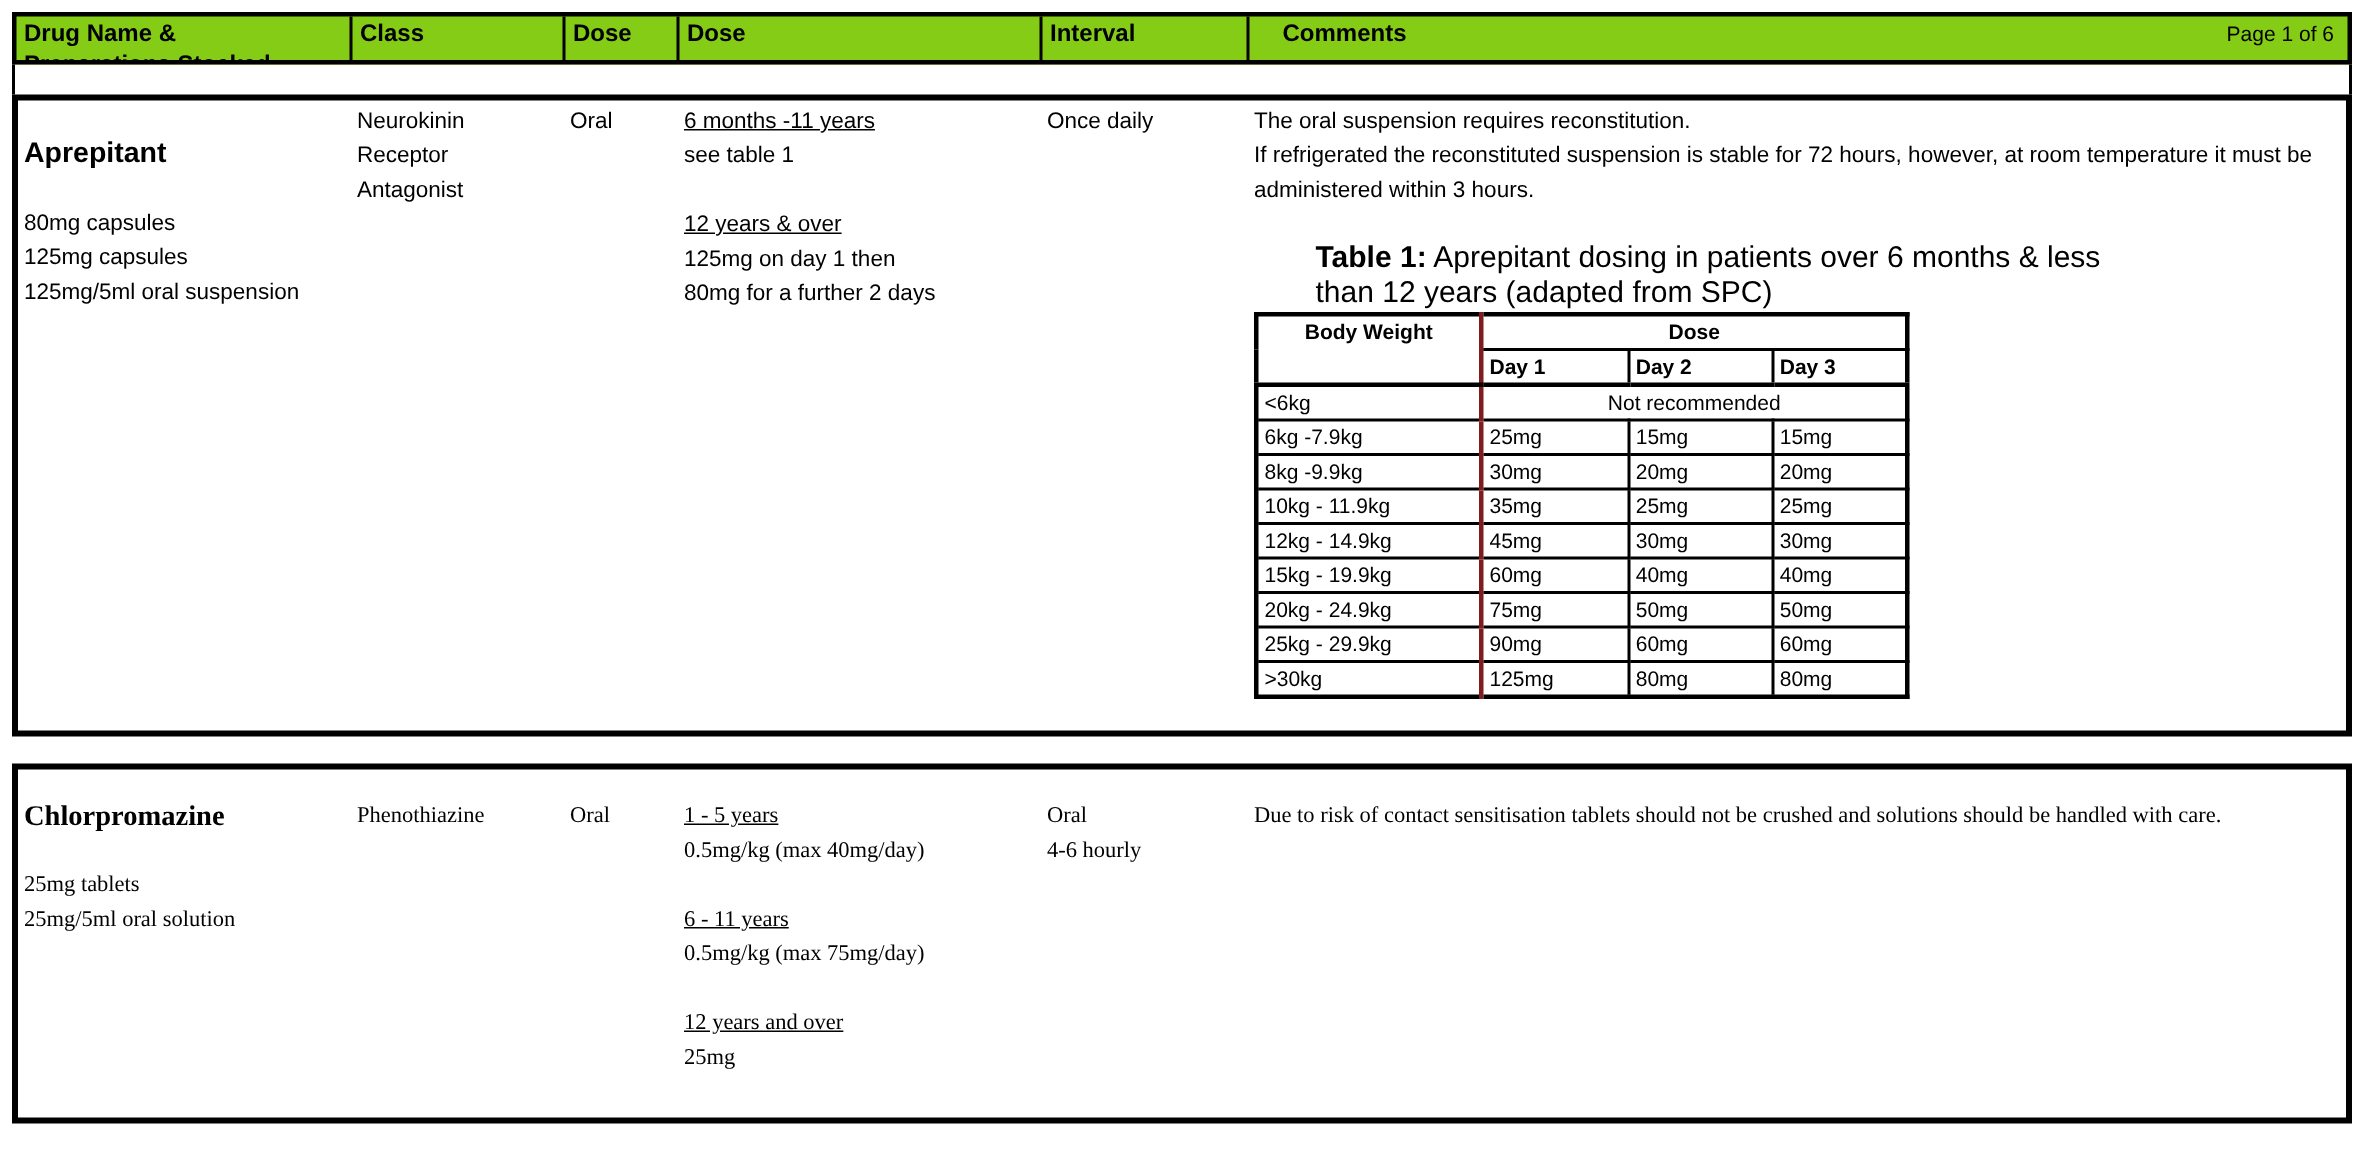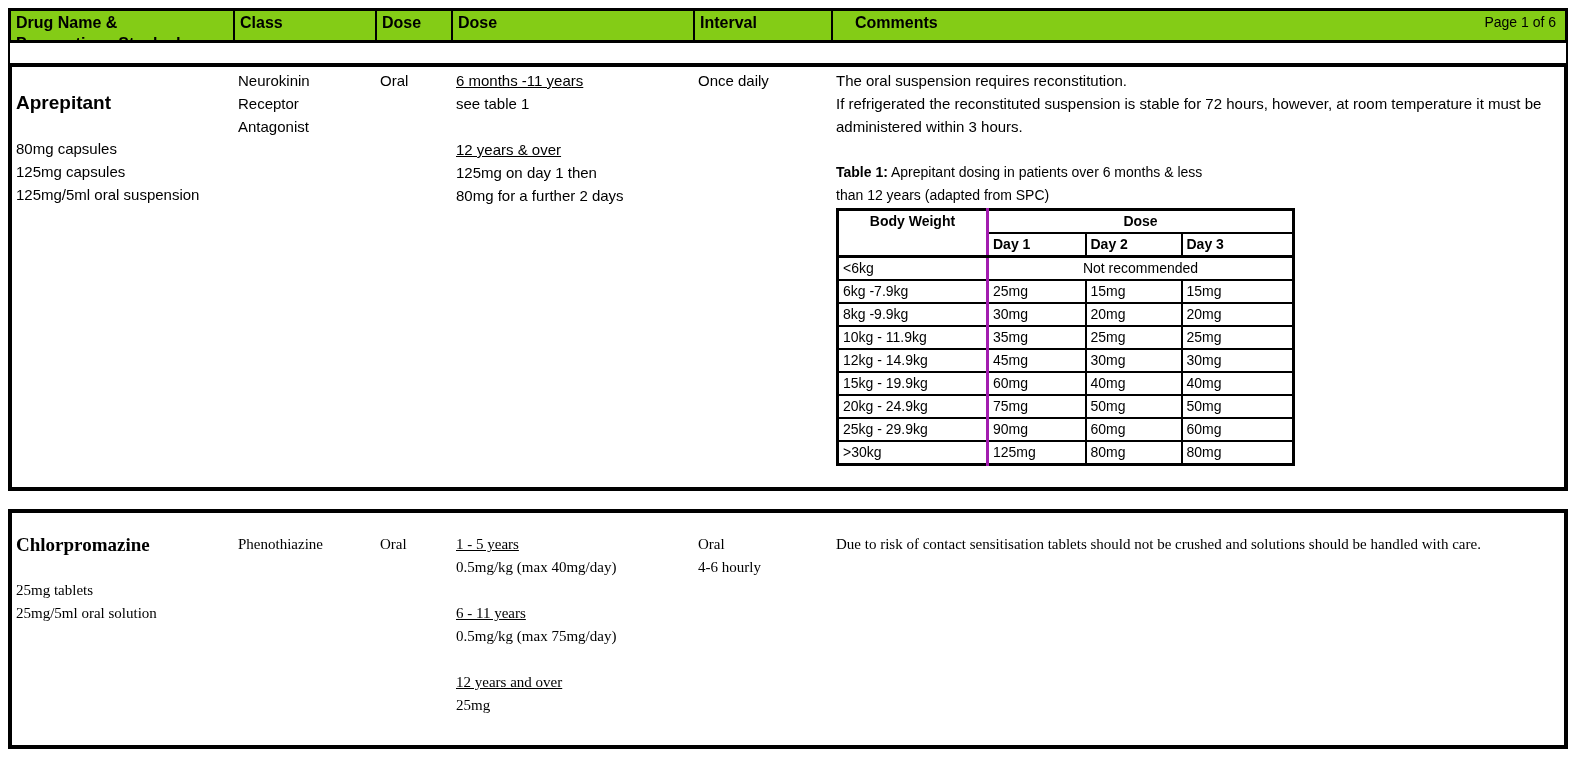--- a/index.html
+++ b/index.html
@@ -61,21 +61,21 @@
   .entry-1 .drug-name { margin-top: 22px; }
   .preps { margin-top: 23px; }
   .class-text { max-width: 110px; }
 
   .dose-group + .dose-group { margin-top: 23px; }
   .dose-head { text-decoration: underline; }
 
   .comments p { margin: 0; }
 
   
-  .t1-caption { margin-top: 23px; font-size: 14px; line-height: 23px; }
+  .t1-caption { margin-top: 23px; font-size: 20px; line-height: 23px; margin-left: 41px; }
   .t1-caption b { font-weight: bold; }
 
   
   table.t1 {
     border-collapse: collapse;
     border: 3px solid #000;
     margin-top: 1px;
   }
   .t1 th, .t1 td {
     border: 2px solid #000;
@@ -83,24 +83,24 @@
     line-height: 19px;
     padding: 1px 4px;
     height: 23px;
     text-align: left;
     font-weight: normal;
     vertical-align: top;
   }
   .t1 .w-col  { width: 150px; }
   .t1 .d-col1 { width: 98px; margin-top: 28px; }
   .t1 .d-col2 { width: 96px; }
-  .t1 .d-col3 { width: 112px; }
+  .t1 .d-col3 { width: 90px; }
   .t1 th { font-weight: bold; }
   .t1 .center { text-align: center; }
-  .t1 .sep-right { border-right: 3px solid #a21caf; }
+  .t1 .sep-right { border-right: 3px solid #7f1d1d; }
   .t1 .head-bottom { border-bottom: 3px solid #000; }
 </style>
 </head>
 <body>
 
 <div class="doc">
 
   <div class="header-row">
     <div class="hcell">
       <span class="pre">Drug Name &amp;

